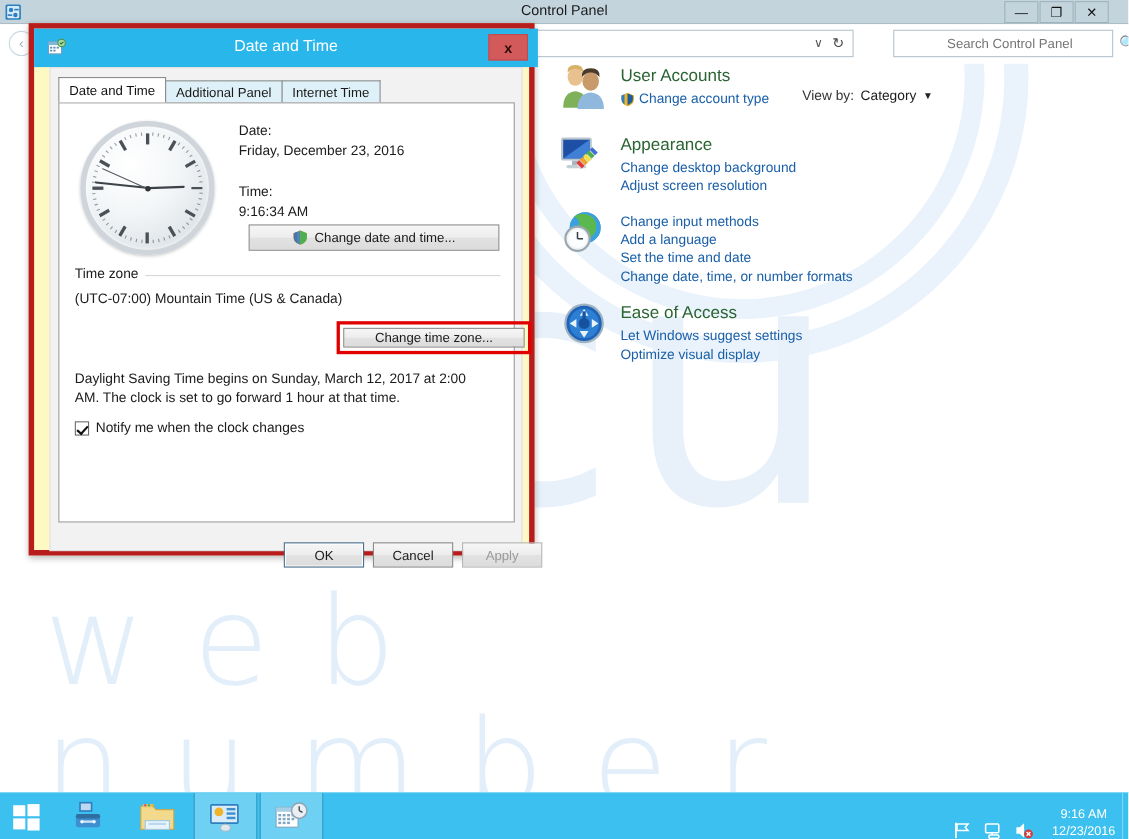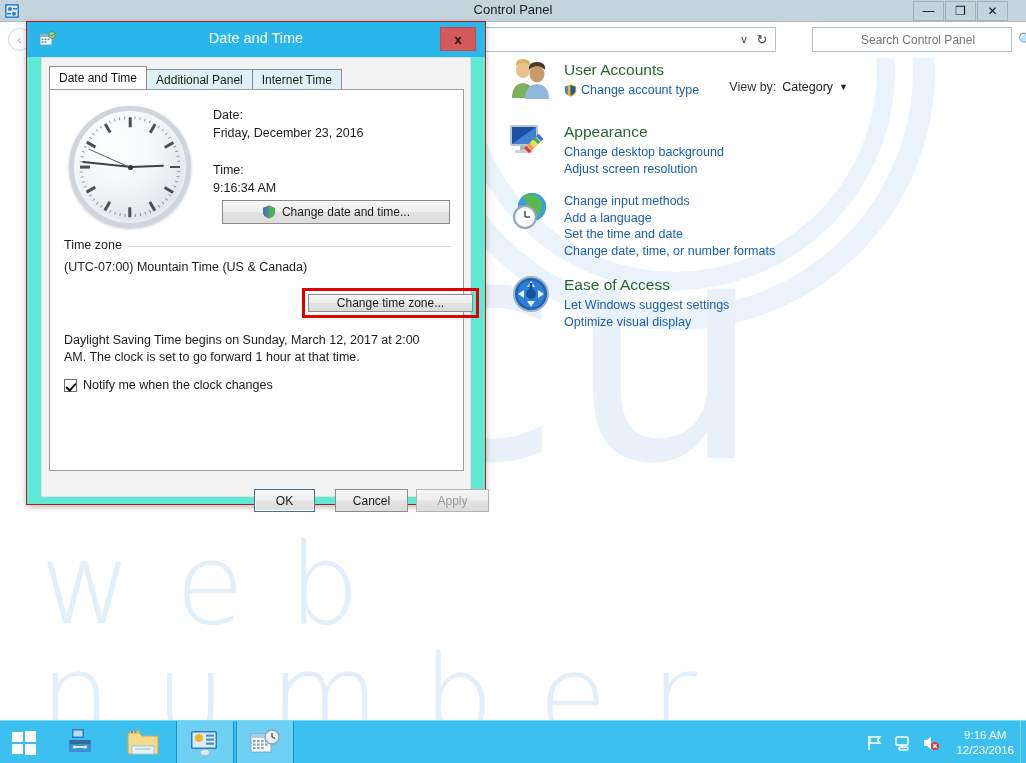--- a/index.html
+++ b/index.html
@@ -205,22 +205,22 @@
   }
   .cat-link.shield {
     display: flex; align-items: center; gap: 4px;
   }
 
   
   #dlg {
     position: absolute;
     left: 26px; top: 21px;
     width: 460px; height: 484px;
-    background: #5eead4;
-    border: 1px solid #b91c1c;
+    background: #fef9c3;
+    border: 5px solid #b91c1c;
     box-shadow: 0 2px 6px rgba(0,0,0,0.28);
   }
   #dlg-titlebar {
     position: absolute; left: 0; top: 0;
     width: 458px; height: 35px;
     background: #29b6ea;
   }
   #dlg-icon {
     position: absolute; left: 12px; top: 9px;
     width: 18px; height: 18px;
@@ -422,21 +422,21 @@
     transform: rotate(42deg);
   }
   #notify-label { font-size: 12.5px; color: #1b1b1b; }
 
   
   #dlg-footer {
     position: absolute;
     left: 0; top: 422px;
     width: 430px; height: 40px;
   }
-  #btn-ok   { position: absolute; left: 212px; top: 9px; width: 61px; height: 23px; }
+  #btn-ok   { position: absolute; left: 212px; top: 9px; width: 73px; height: 23px; }
   #btn-cancel { position: absolute; left: 293px; top: 9px; width: 73px; height: 23px; }
   #btn-apply  { position: absolute; left: 374px; top: 9px; width: 73px; height: 23px; }
   #btn-ok { border-color: #4a6f8c; box-shadow: inset 0 0 0 1px #ffffff; }
 
   
   #taskbar {
     position: absolute;
     left: 0; bottom: 0; width: 1026px; height: 43px;
     background: #3cc0ef;
     border-top: 1px solid #7fd6f5;
@@ -457,21 +457,21 @@
     border-right: 1px solid #2094c4;
   }
   #tb-p1 { left: 52px; }
   #tb-p2 { left: 114px; }
   #tb-p3 { left: 176px; }
   #tb-p4 { left: 236px; }
 
   #tb-tray {
     position: absolute; right: 0; top: 0;
     height: 43px;
-    display: flex; align-items: center; gap: 10px;
+    display: flex; align-items: flex-end; gap: 10px;
     padding-right: 12px;
   }
   .tray-icon { width: 18px; height: 18px; }
   #tb-clock {
     text-align: center;
     color: #ffffff;
     font-size: 11.5px;
     line-height: 15px;
     font-family: "Liberation Sans", sans-serif;
     padding-left: 6px;

